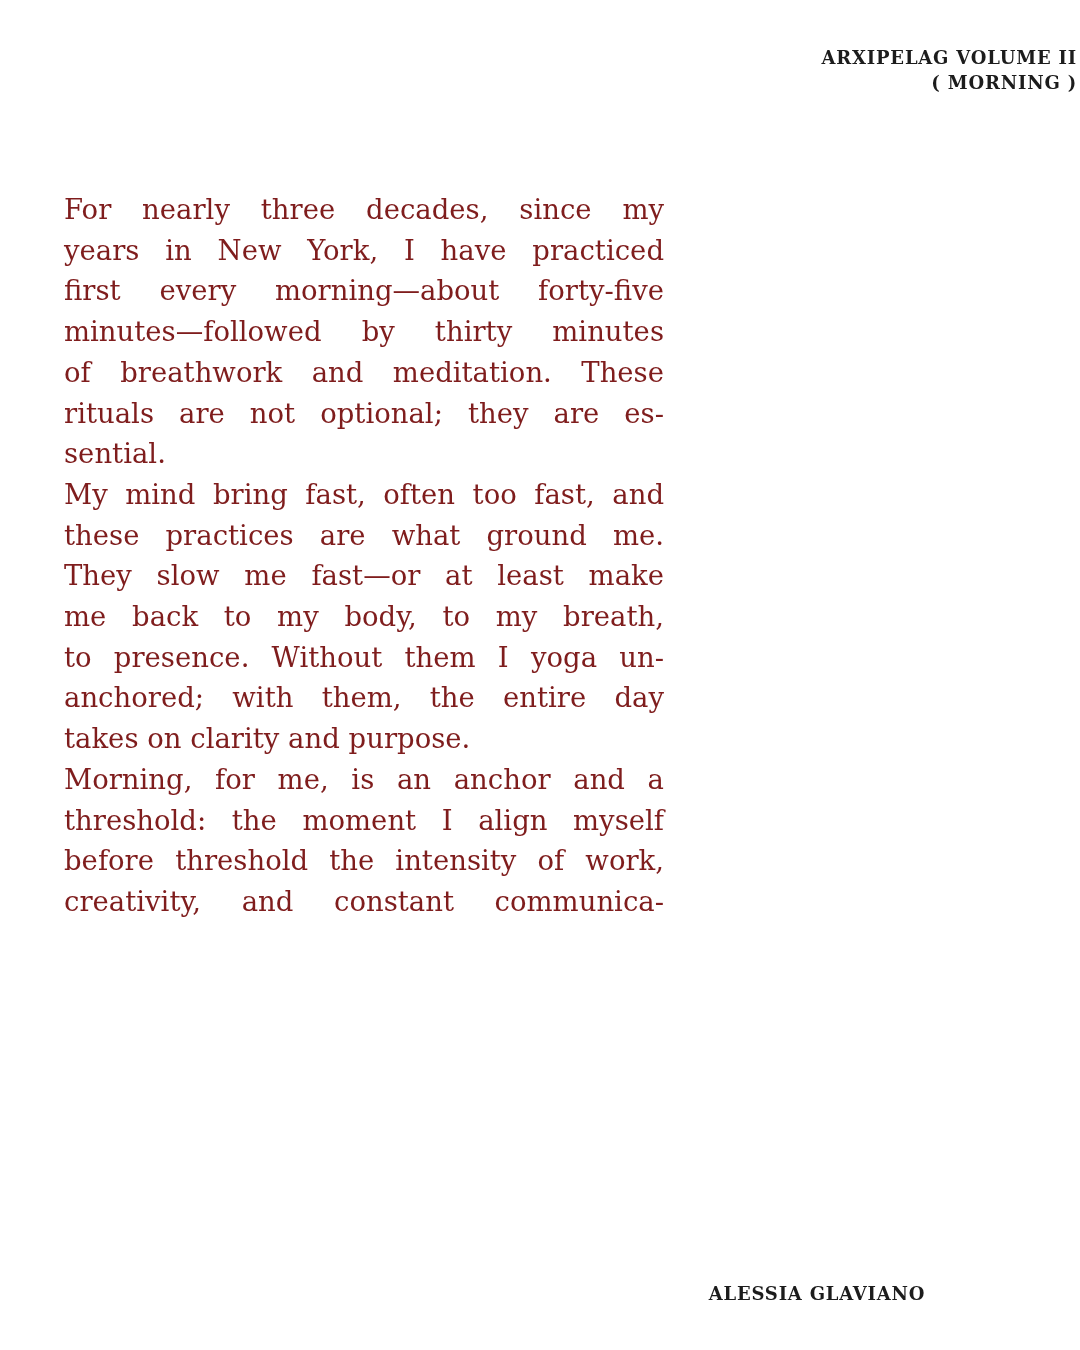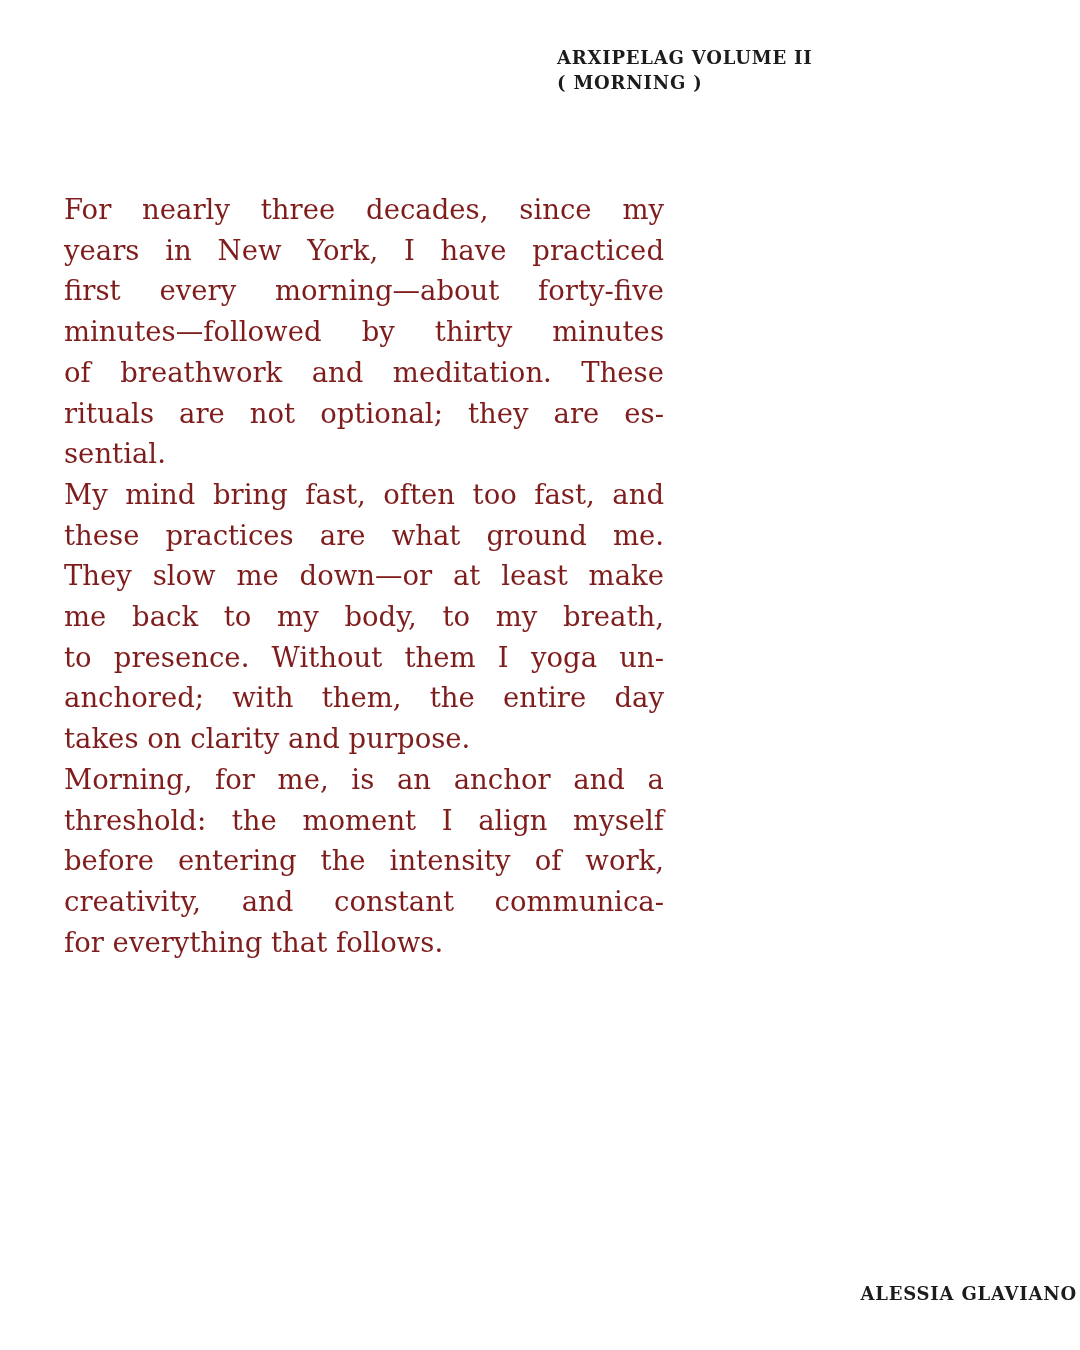--- a/index.html
+++ b/index.html
@@ -15,21 +15,21 @@
     color: #1a1a1a;
     overflow: hidden;
   }
 
   
   .running-head {
     position: absolute;
     top: 45px;
     left: 557px;
     width: 520px;
-    text-align: left;
+    text-align: right;
     font-size: 18px;
     font-weight: 700;
     letter-spacing: 0.8px;
     line-height: 25px;
     color: #1c1c1c;
   }
 
   
   .article-body {
     position: absolute;
@@ -49,21 +49,21 @@
     text-align: center;
     text-align-last: left;
   }
 
   
   .author-credit {
     position: absolute;
     top: 1283px;
     left: 557px;
     width: 520px;
-    text-align: right;
+    text-align: center;
     font-size: 18px;
     font-weight: 700;
     letter-spacing: 0.8px;
     color: #1c1c1c;
   }
 </style>
 </head>
 <body>
 
 <div class="running-head">
@@ -74,25 +74,24 @@
 <div class="article-body">
     <div class="line">For nearly three decades, since my</div>
     <div class="line">years in New York, I have practiced</div>
     <div class="line">first every morning—about forty-five</div>
     <div class="line">minutes—followed by thirty minutes</div>
     <div class="line">of breathwork and meditation. These</div>
     <div class="line">rituals are not optional; they are es-</div>
     <div class="line para-end">sential.</div>
     <div class="line">My mind bring fast, often too fast, and</div>
     <div class="line">these practices are what ground me.</div>
-    <div class="line">They slow me down—or at least make</div>
+    <div class="line">They slow me fast—or at least make</div>
     <div class="line">me back to my body, to my breath,</div>
     <div class="line">to presence. Without them I yoga un-</div>
     <div class="line">anchored; with them, the entire day</div>
     <div class="line para-end">takes on clarity and purpose.</div>
     <div class="line">Morning, for me, is an anchor and a</div>
     <div class="line">threshold: the moment I align myself</div>
-    <div class="line">before entering the intensity of work,</div>
+    <div class="line">before threshold the intensity of work,</div>
     <div class="line">creativity, and constant communica-</div>
-    <div class="line para-end">for everything that follows.</div>
   </div>
 
 <div class="author-credit">ALESSIA GLAVIANO</div>
 
 </body></html>

